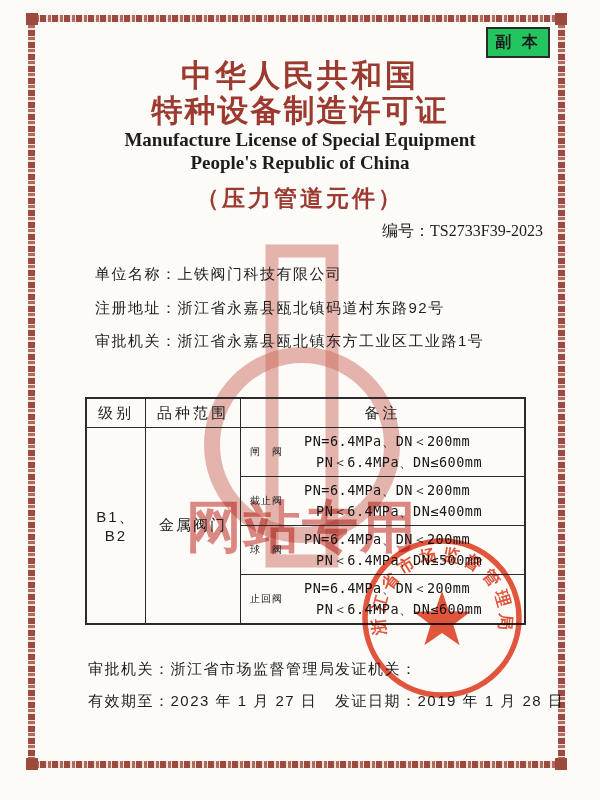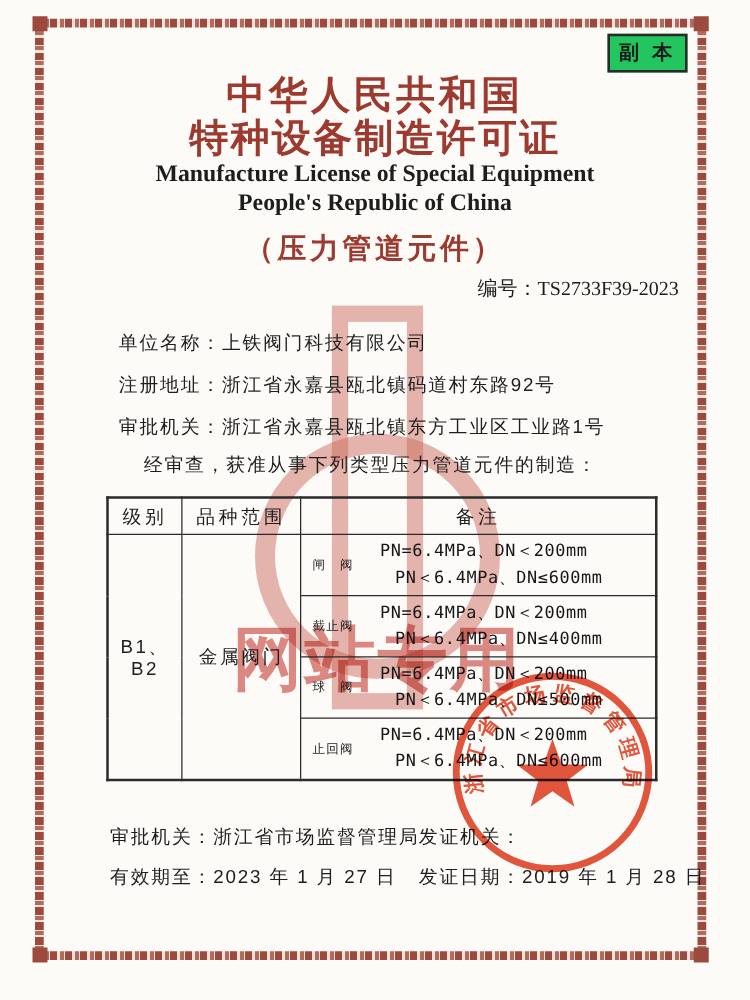--- a/index.html
+++ b/index.html
@@ -100,21 +100,20 @@
   <div class="center t-cn2 t-red">特种设备制造许可证</div>
   <div class="center t-en t-en1">Manufacture License of Special Equipment</div>
   <div class="center t-sub t-red">（压力管道元件）</div>
   <div class="center t-en t-en2">People's Republic of China</div>
 
   <div class="license-no"><span>编号：</span><span class="num">TS2733F39-2023</span></div>
 
   <div class="field f1"><span>单位名称：</span><span>上铁阀门科技有限公司</span></div>
   <div class="field f2"><span>注册地址：</span><span>浙江省永嘉县瓯北镇码道村东路92号</span></div>
   <div class="field f3"><span>审批机关：</span><span>浙江省永嘉县瓯北镇东方工业区工业路1号</span></div>
-  <div class="field f-note">经审查，获准从事下列类型压力管道元件的制造：</div>
 
   <table class="lic">
     <tbody>
         <tr>
       <th class="h col1">级别</th>
       <th class="h col2">品种范围</th>
       <th class="h col3">备注</th>
     </tr>
     <tr>
       <td class="merge" rowspan="4">B1、B2</td>

